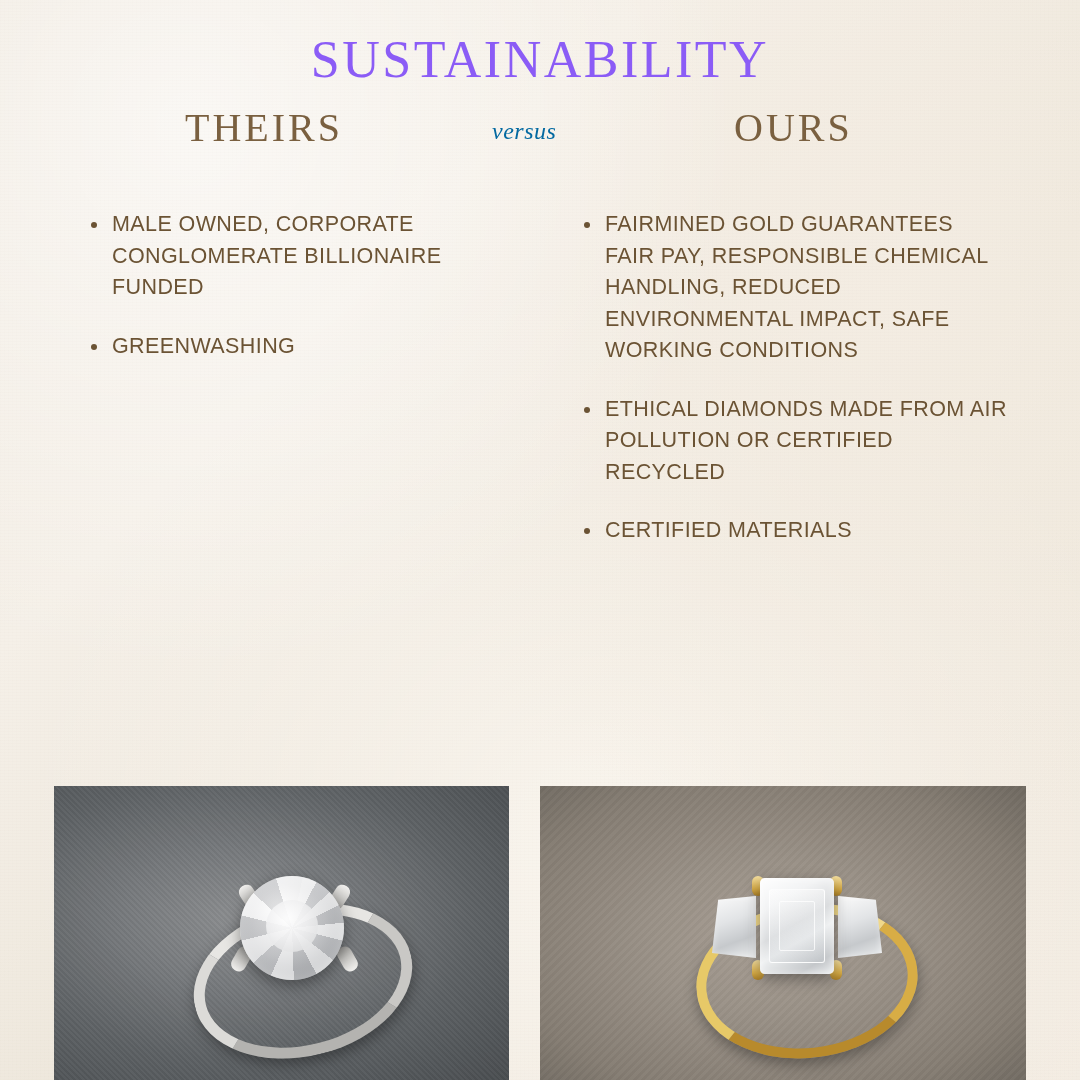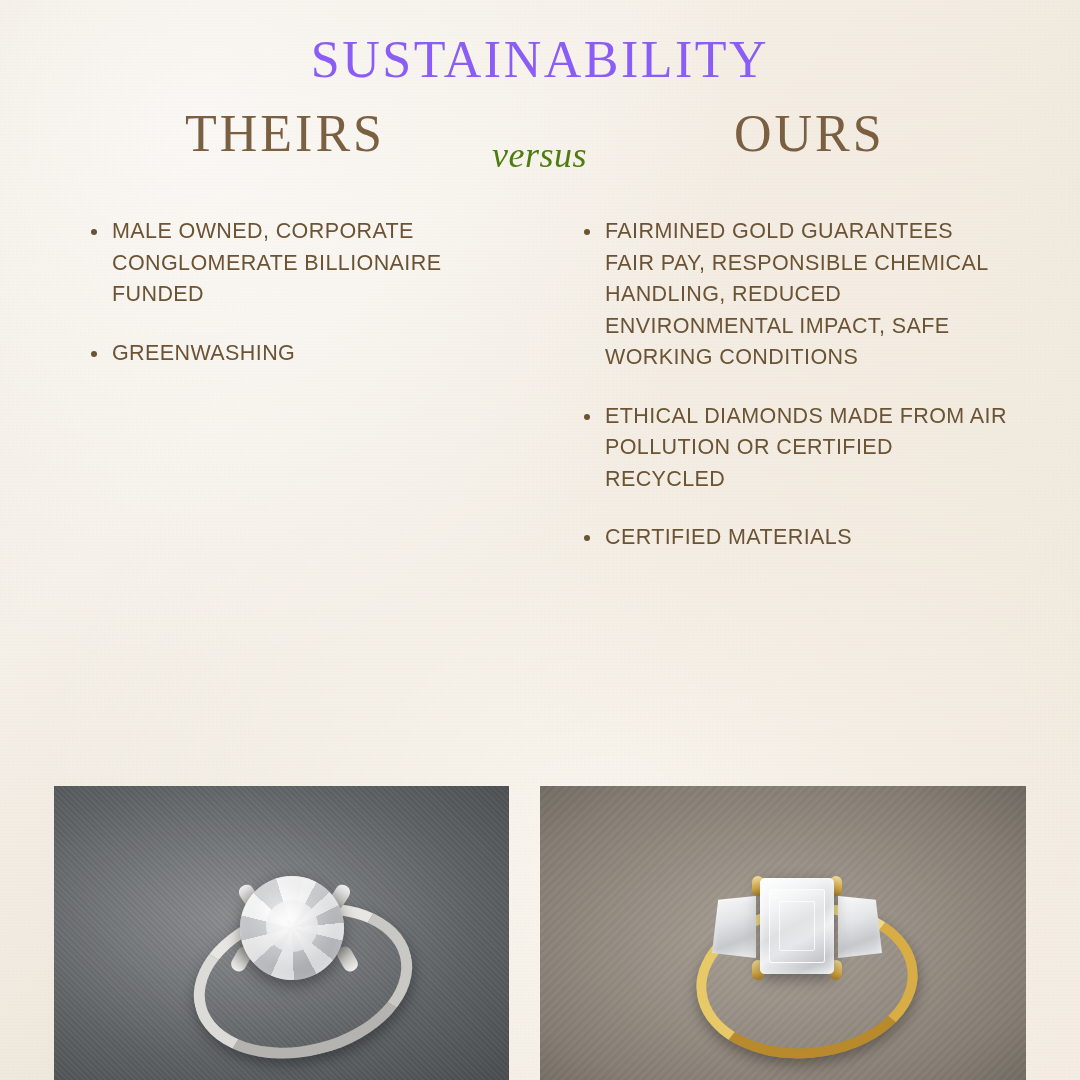--- a/index.html
+++ b/index.html
@@ -56,53 +56,53 @@
   .heading-row {
     position: absolute;
     top: 104px;
     left: 0;
     width: 1080px;
     height: 62px;
   }
   .col-heading {
     position: absolute;
     font-family: "Liberation Serif", serif;
-    font-size: 52px;
+    font-size: 40px;
     letter-spacing: 3px;
     color: #7a6040;
     font-weight: 400;
   }
   .col-heading.theirs {
     left: 185px;
     top: 0;
   }
   .col-heading.ours {
     left: 734px;
     top: 0;
   }
   .versus {
     position: absolute;
     left: 492px;
-    top: 30px;
+    top: 14px;
     font-family: "Liberation Serif", serif;
     font-style: italic;
-    font-size: 36px;
-    color: #4d7c0f;
+    font-size: 24px;
+    color: #0369a1;
     letter-spacing: 0.5px;
   }
 
   .lists {
     position: absolute;
     top: 205px;
     left: 0;
     width: 1080px;
   }
   .col {
     position: absolute;
-    top: 11px;
+    top: 4px;
   }
   .col.left  { left: 85px;  width: 420px; }
   .col.right { left: 578px; width: 430px; }
 
   ul.bullets {
     list-style: none;
     margin: 0;
     padding: 0;
   }
   ul.bullets li {

